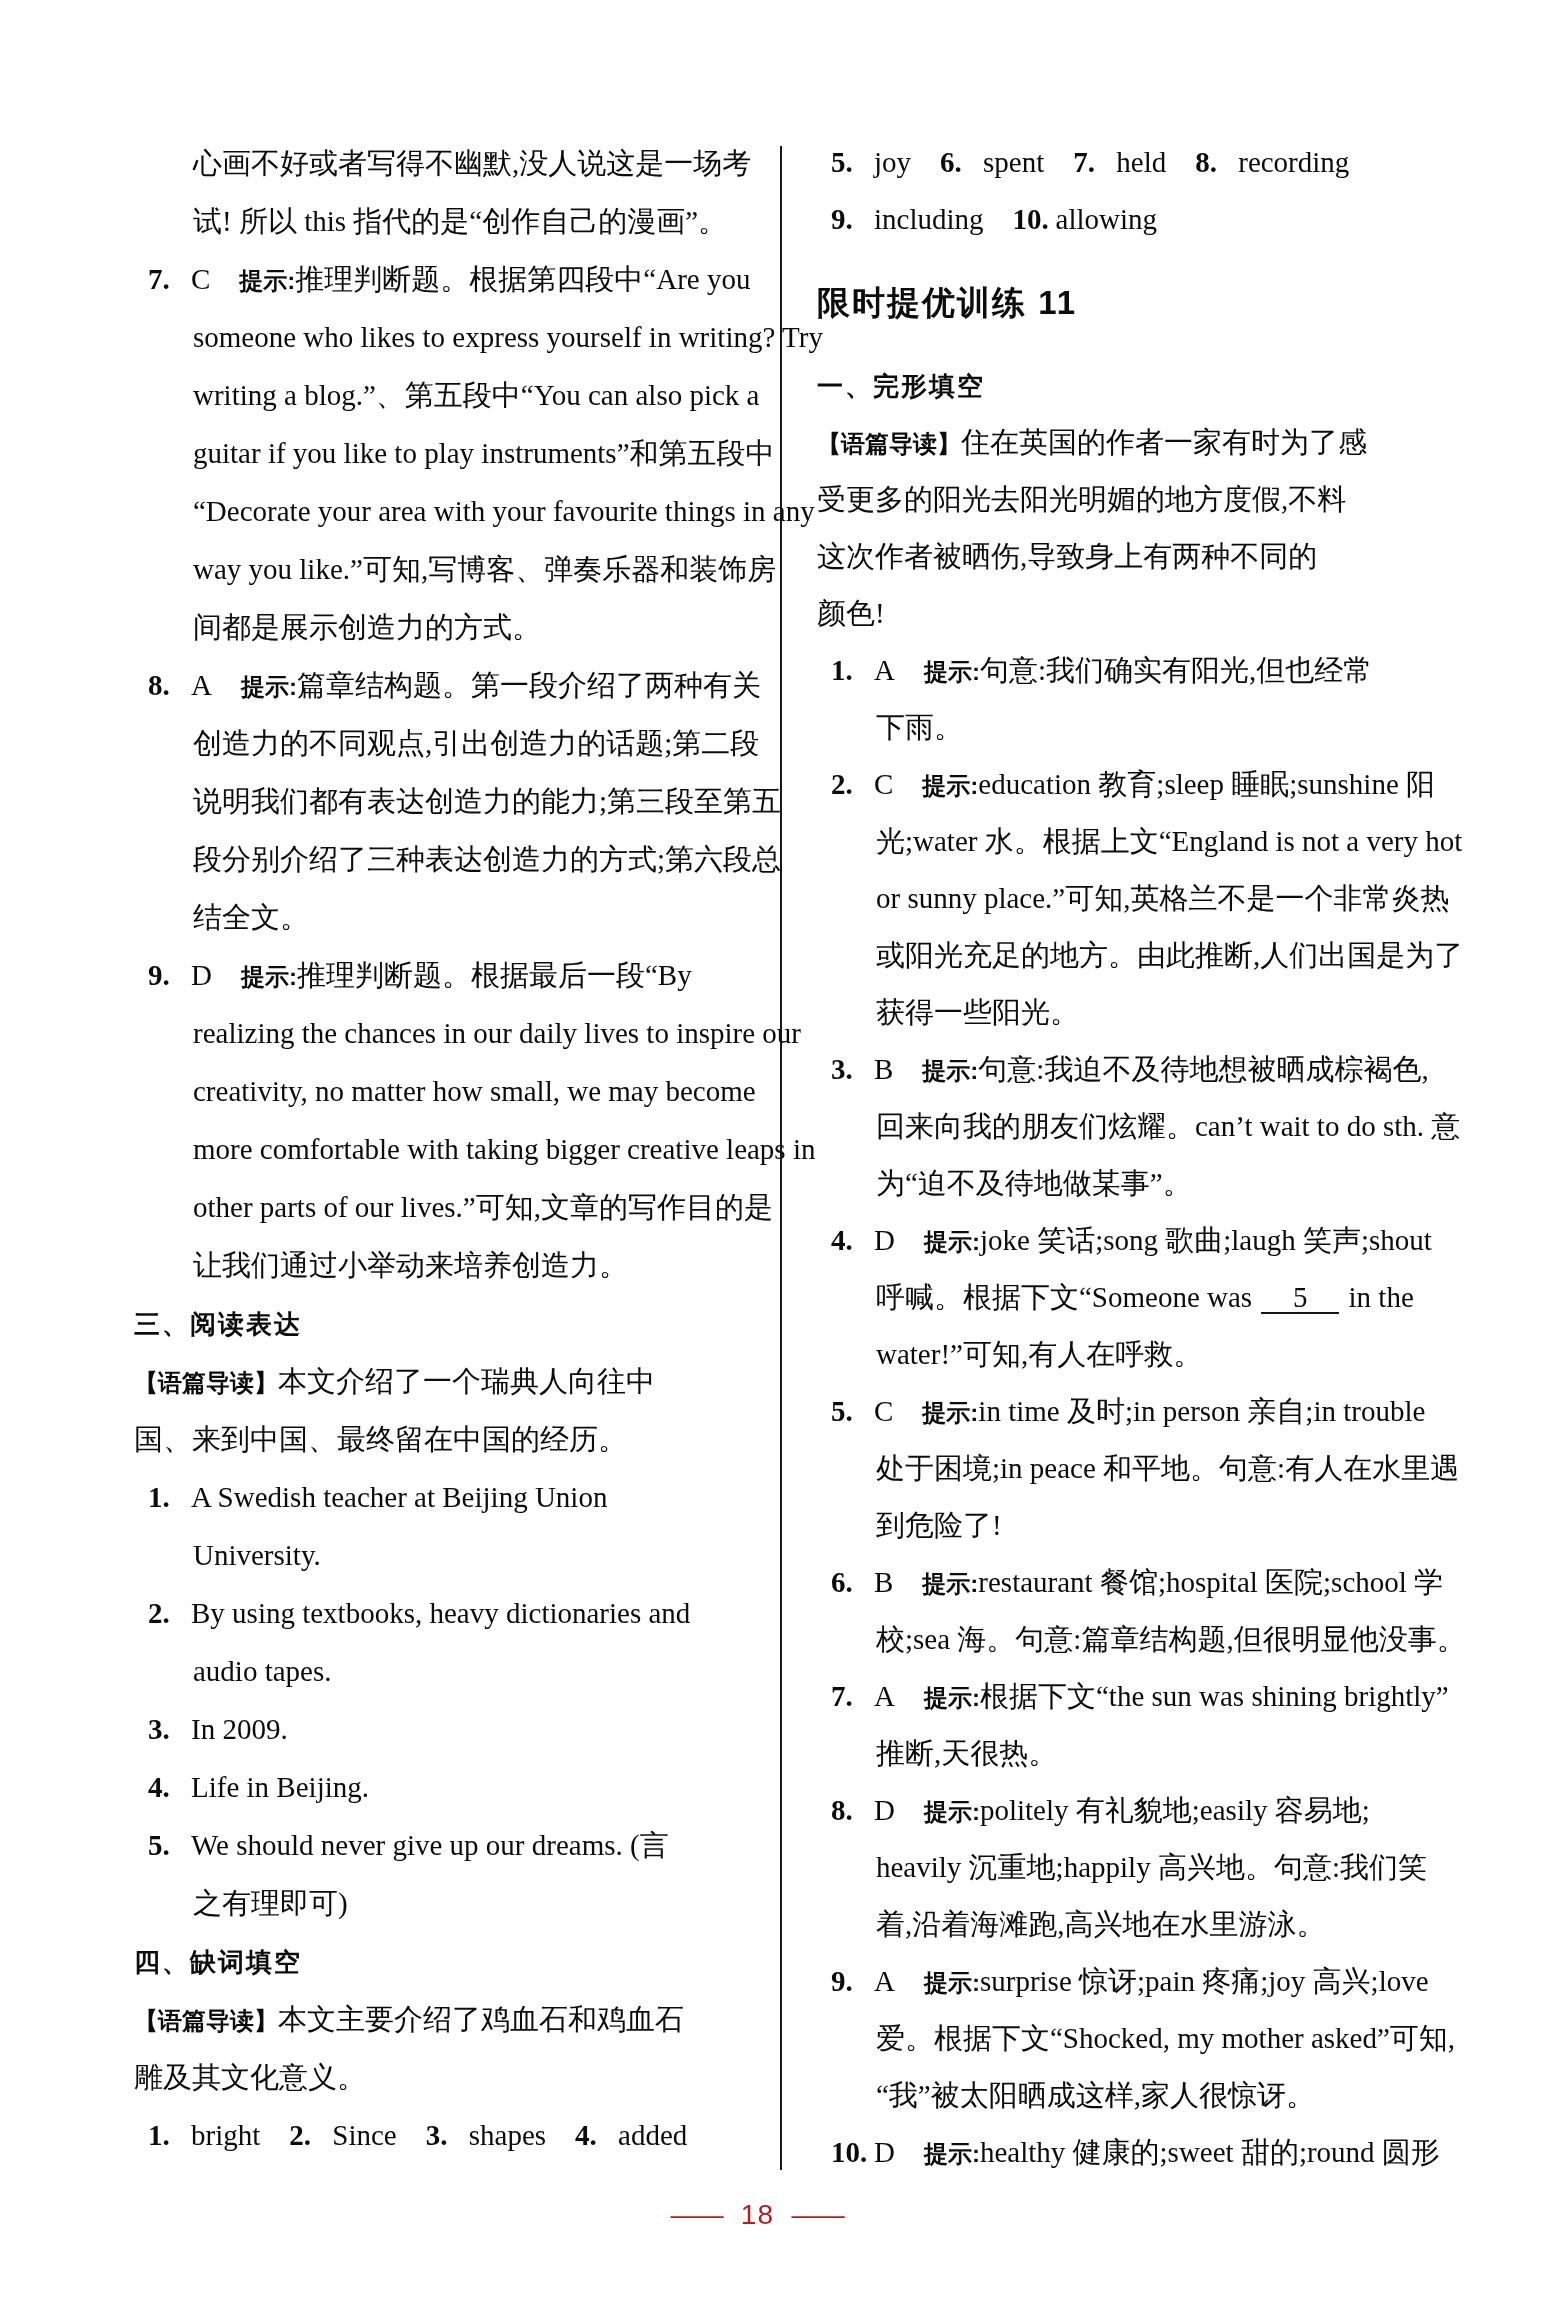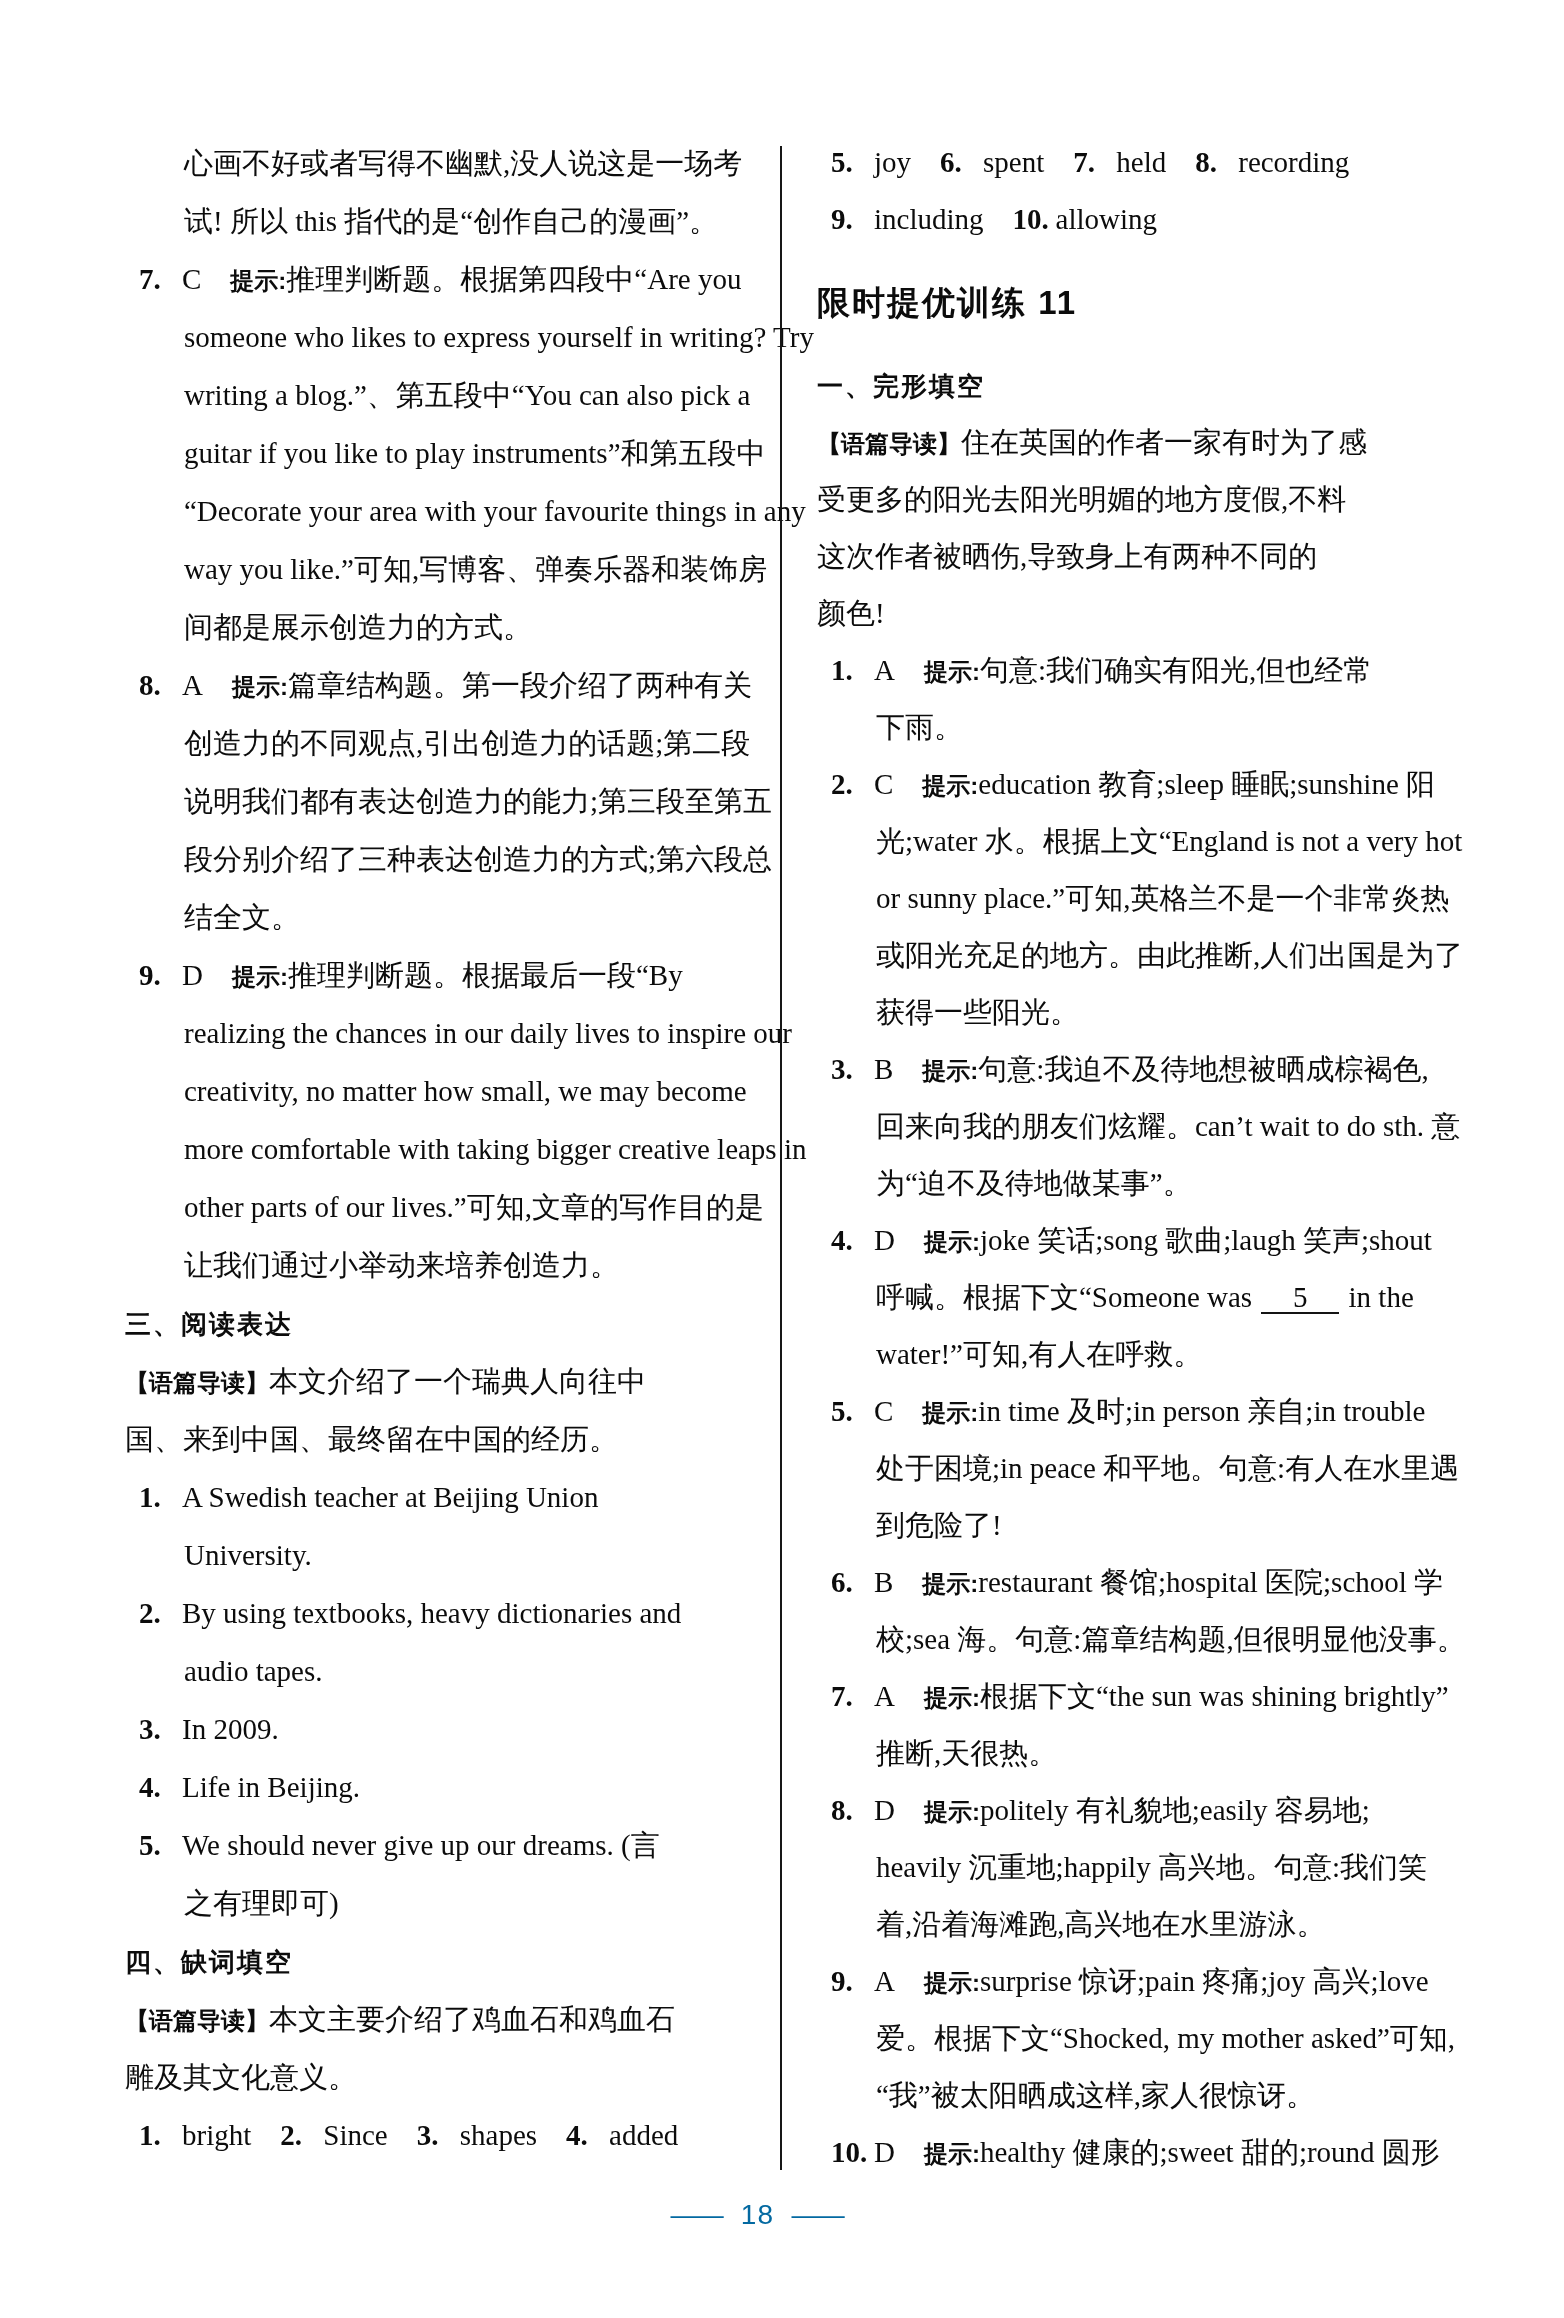--- a/index.html
+++ b/index.html
@@ -2,21 +2,21 @@
 <html style="font-size:10.5px"><head>
 <meta charset="utf-8">
 <style>
   html,body{margin:0;padding:0;}
   body{
     width:1564px;height:2319px;position:relative;overflow:hidden;
     background:#ffffff;color:#0c0c0c;
     font-family:"Liberation Serif", serif;
   }
   .col{position:absolute;top:134px;}
-  .col-left{left:125px;width:642px;}
+  .col-left{left:134px;width:642px;}
   .col-right{left:817px;width:718px;}
   .ln{
     white-space:nowrap;height:58px;line-height:58px;
     font-size:29px;box-sizing:border-box;
   }
   .col-right .ln{height:57px;line-height:57px;}
   .ln-n{padding-left:14px;}
   .ln-c{padding-left:59px;}
   .ln-p{padding-left:0;}
   .ln-h{padding-left:0;}
@@ -32,21 +32,21 @@
     display:inline-block;min-width:78px;text-align:center;
     border-bottom:2px solid #141414;margin:0 9.2px;line-height:1.05;
   }
   .divider{
     position:absolute;left:780px;top:146px;width:2px;height:2024px;
     background:#161616;
   }
   .footer{
     position:absolute;left:0;top:2185px;width:1515px;height:59px;line-height:59px;
     text-align:center;font-family:"Liberation Sans", sans-serif;
-    font-size:28px;color:#0369a1;
+    font-size:28px;color:#b91c1c;
   }
   .footer .dash{display:inline-block;transform:scaleX(1.9);margin:0 9.2px;}
   .footer .num{display:inline-block;margin:0 20px;letter-spacing:1.3px;}
 </style>
 </head>
 <body>
 
 <div class="col col-left">
     <div class="ln ln-c"><span class="seg seg-r">心画不好或者写得不幽默,没人说这是一场考</span></div>
     <div class="ln ln-c"><span class="seg seg-r">试! 所以 this 指代的是“创作自己的漫画”。</span></div>

